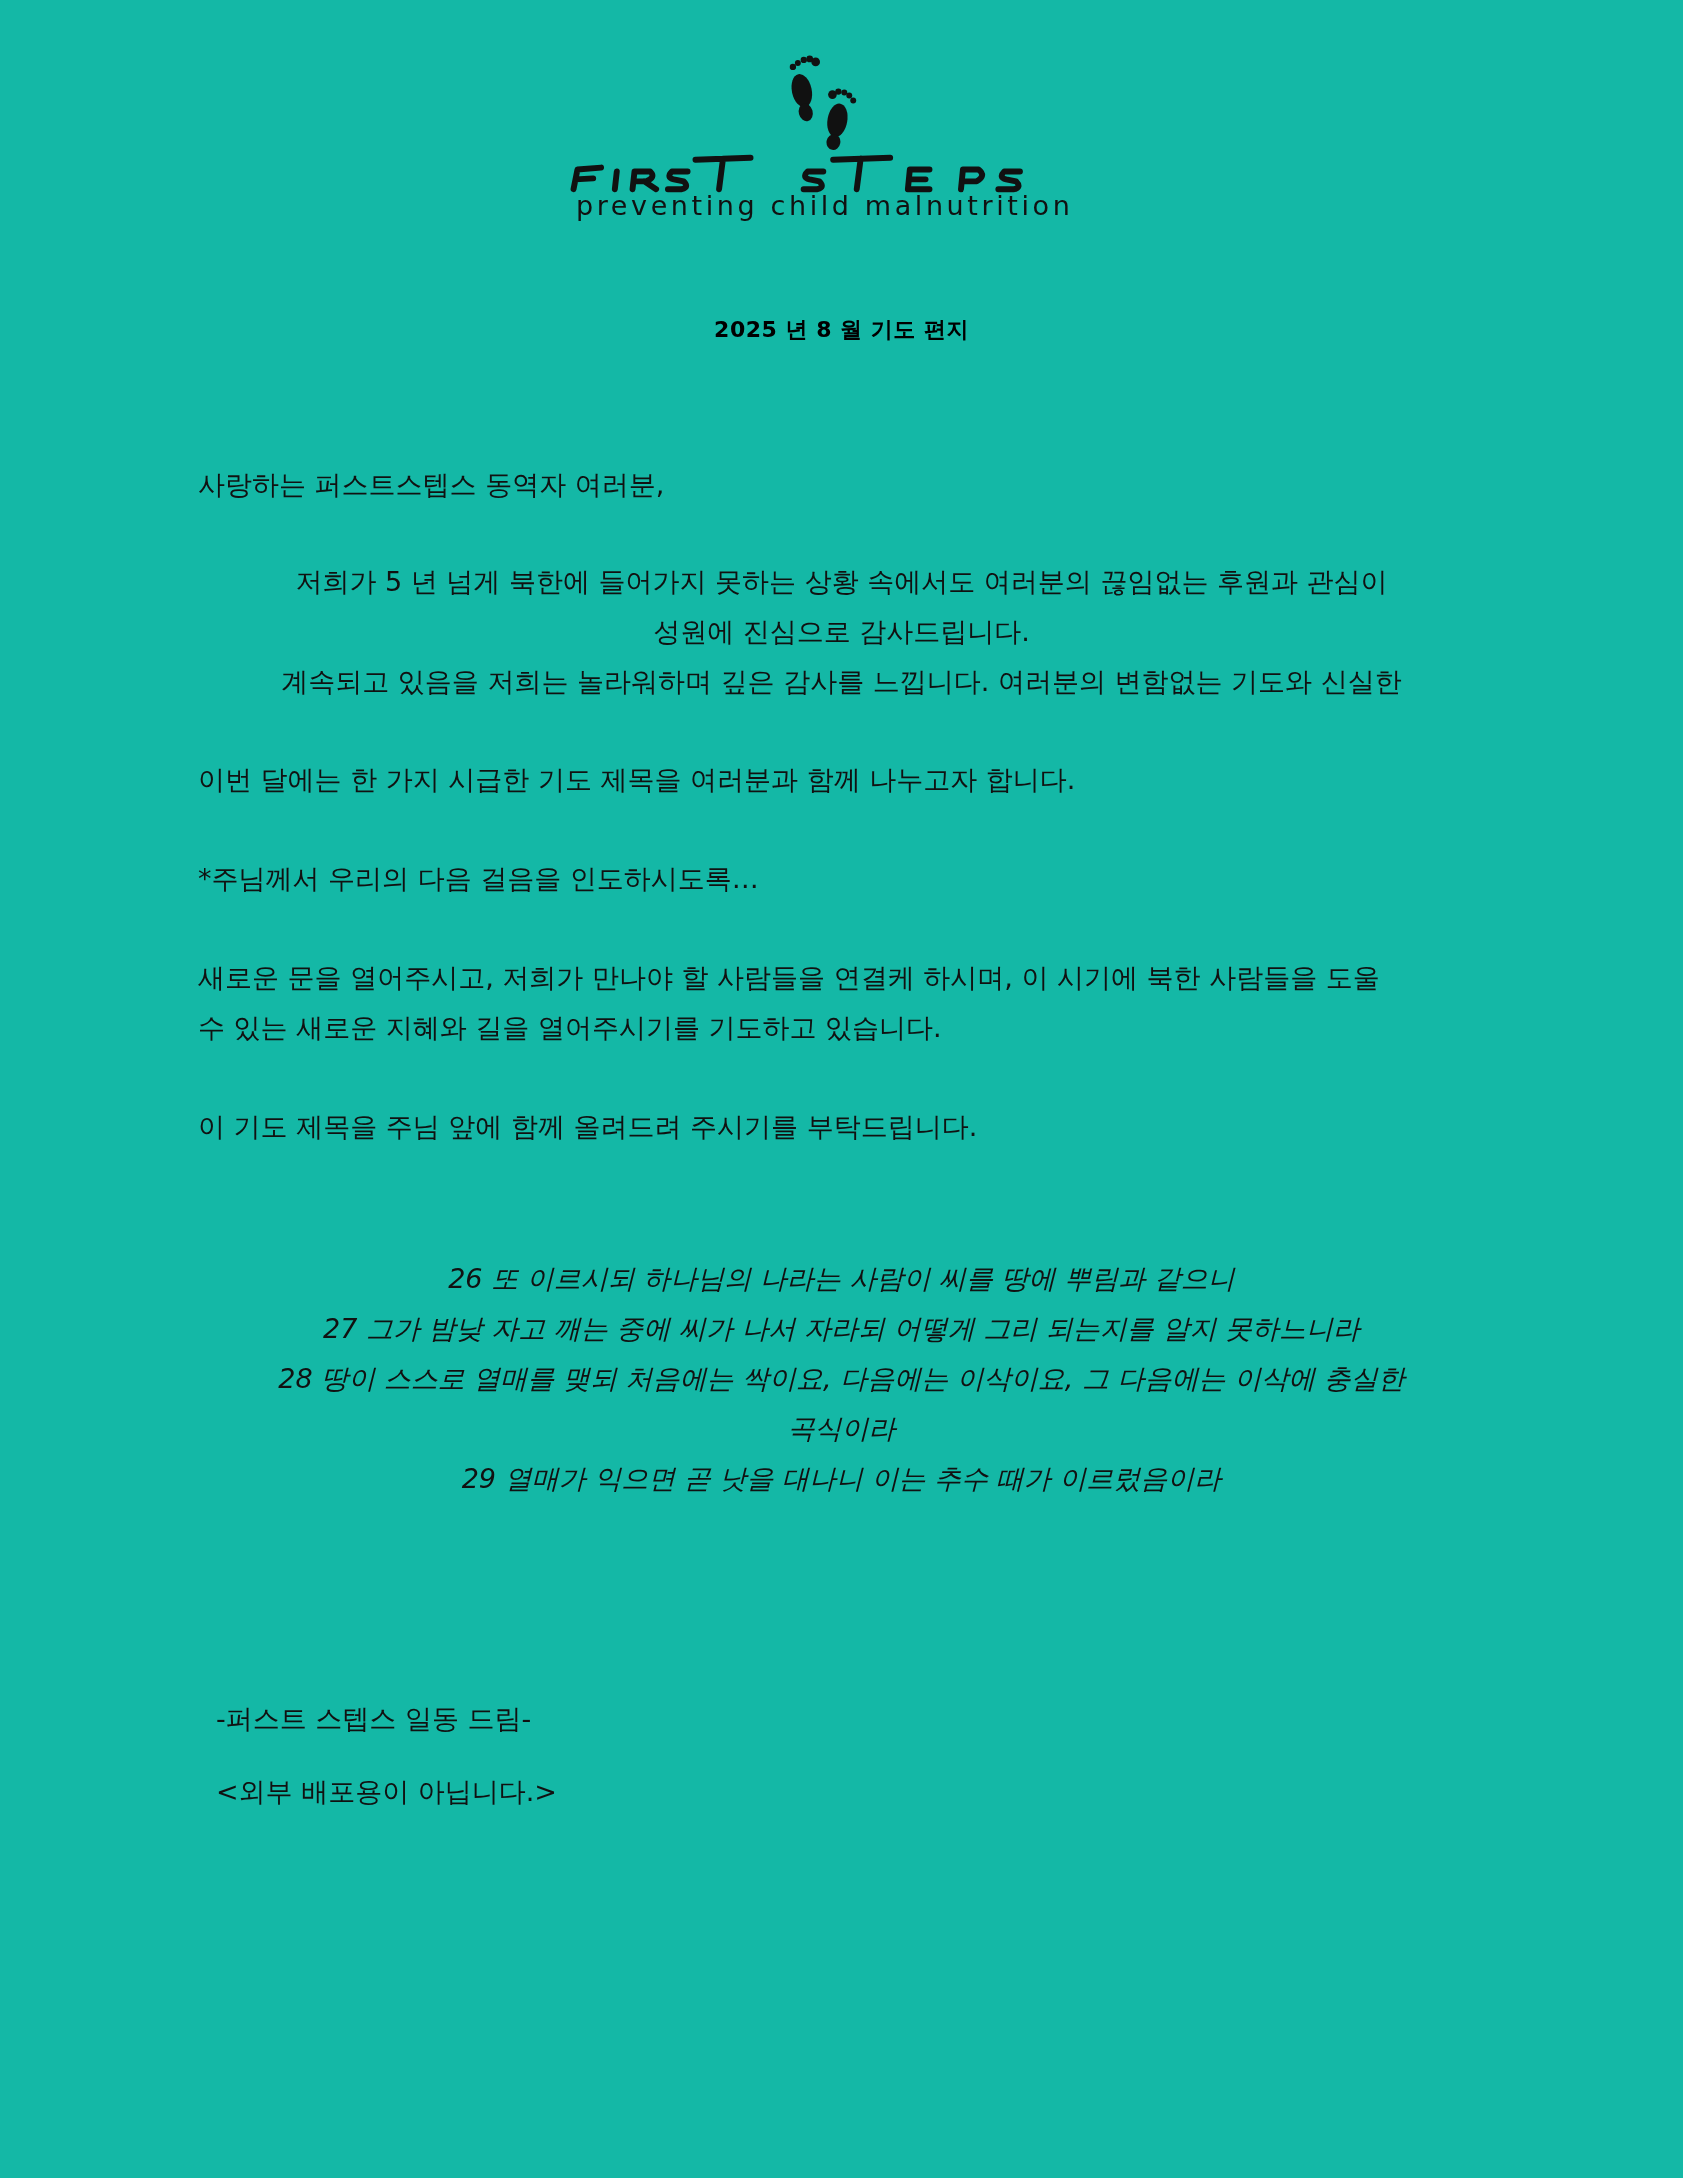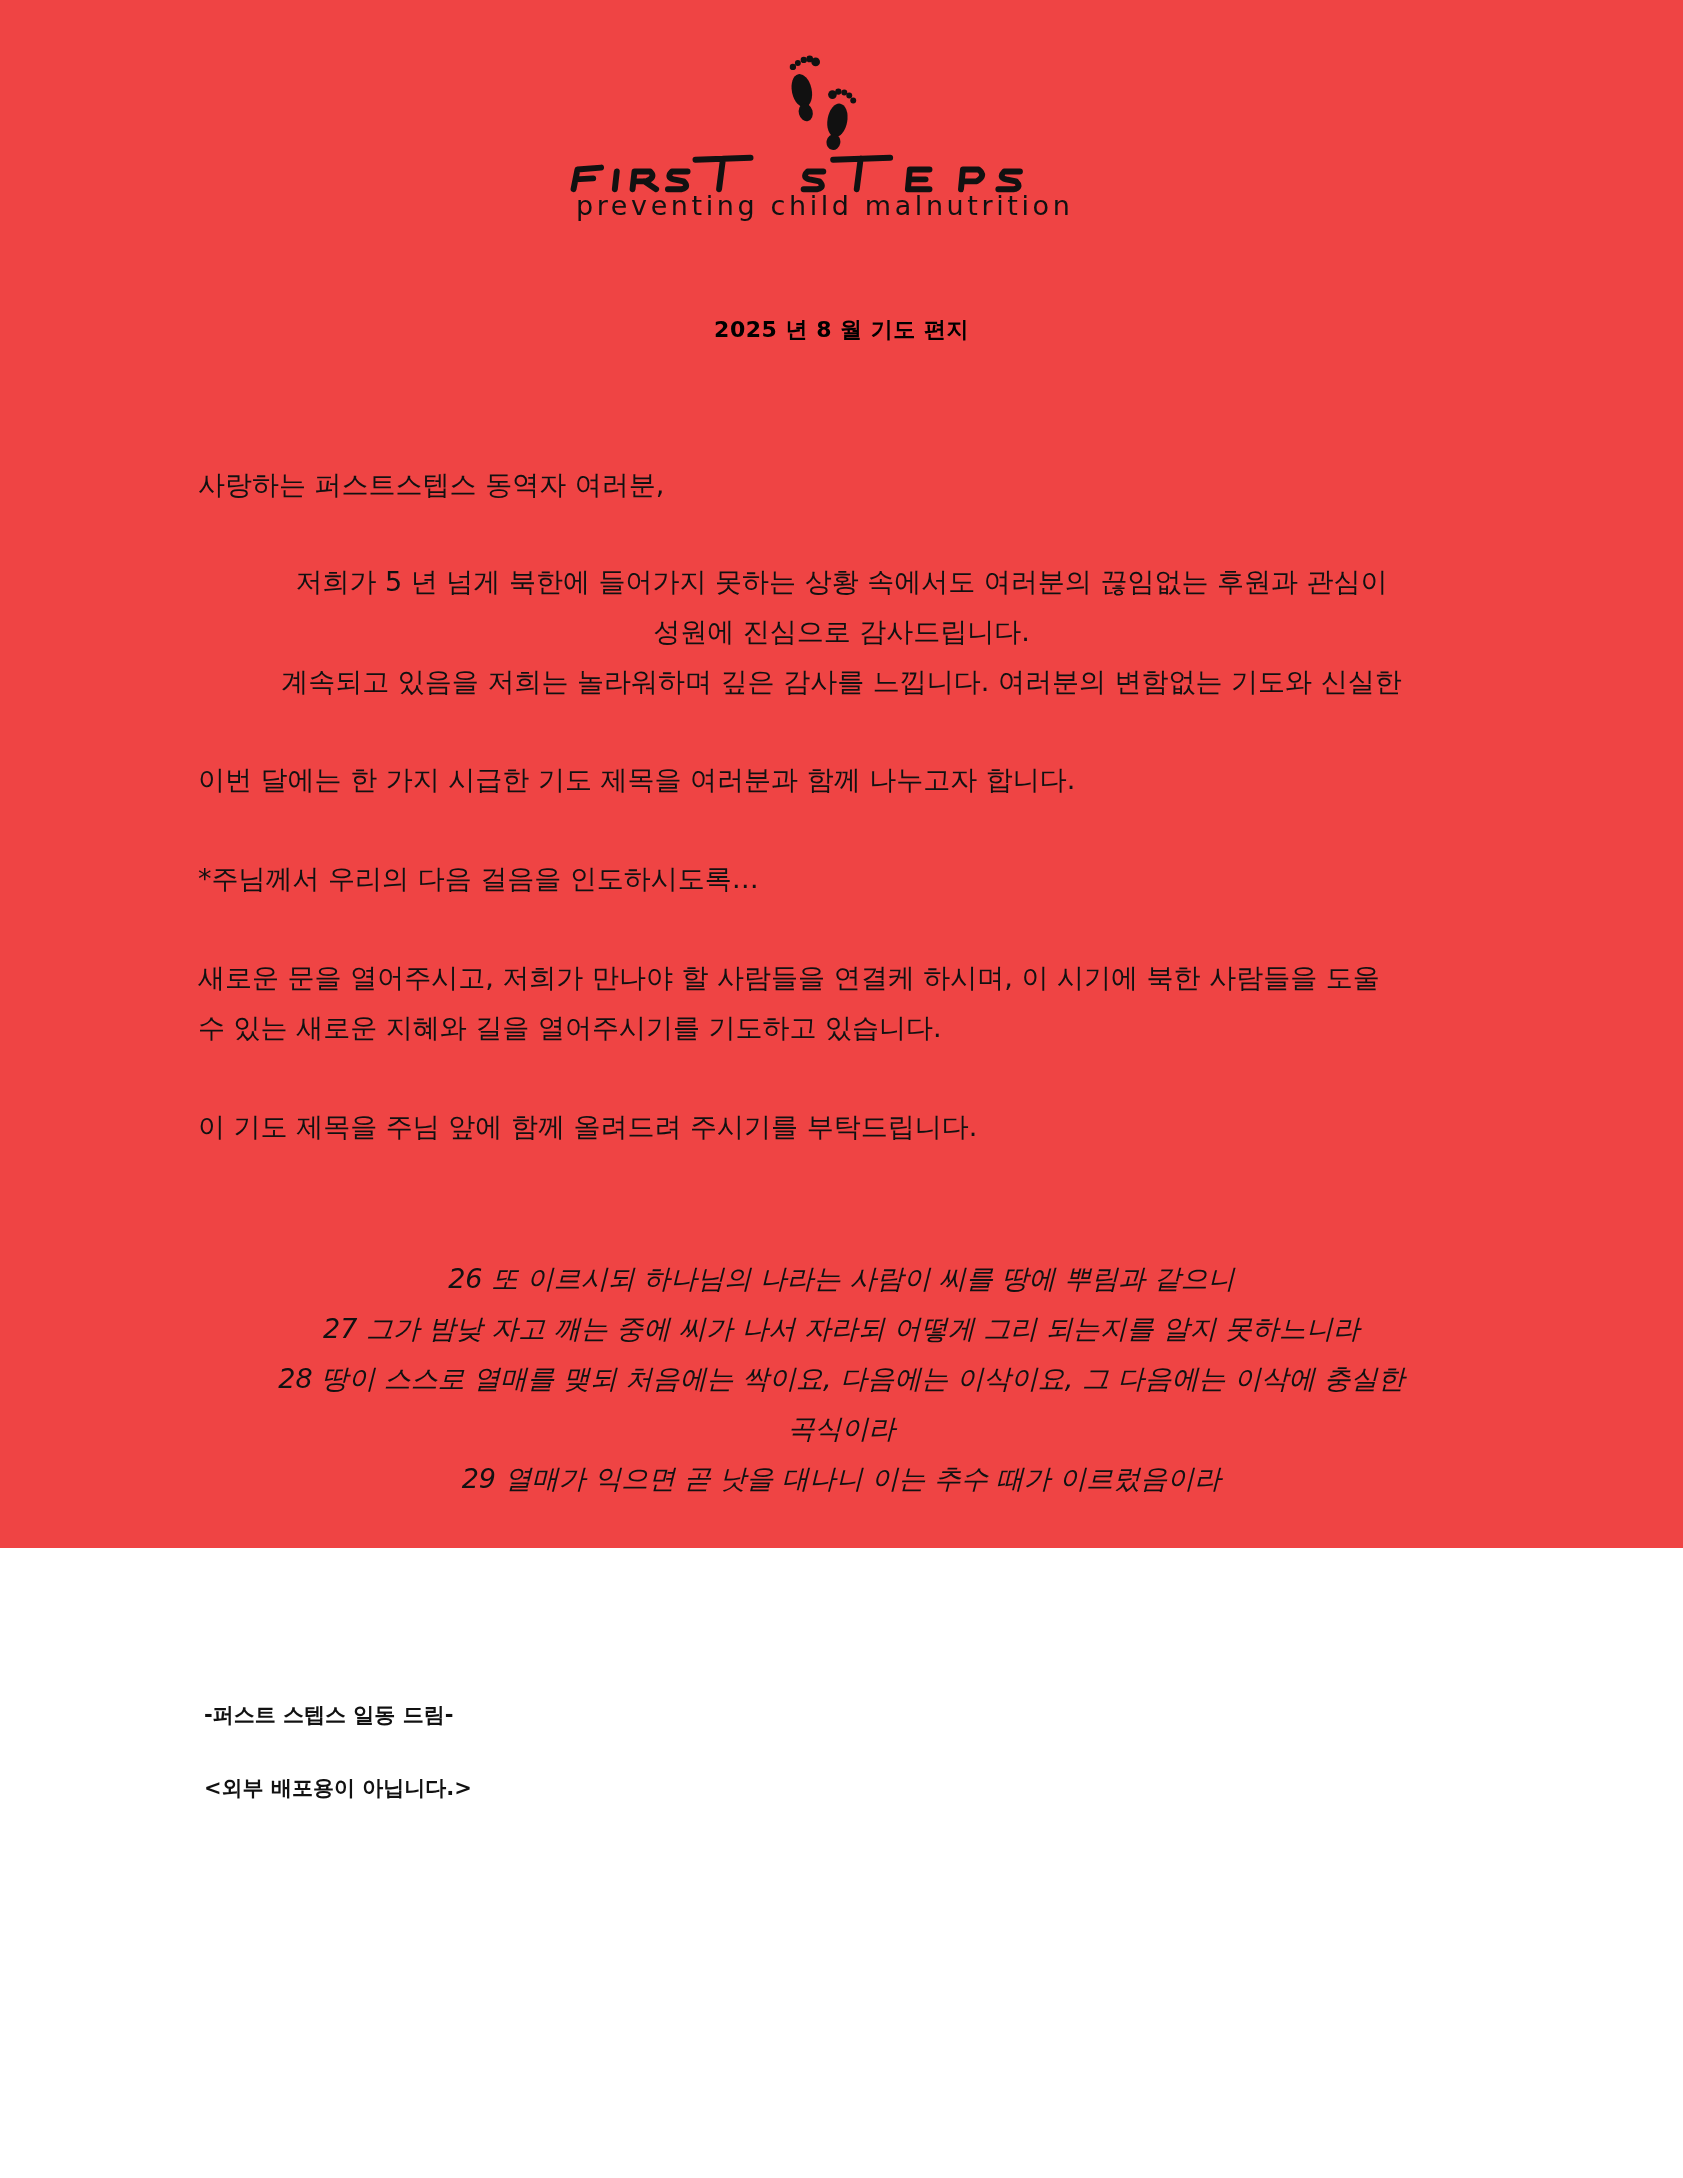--- a/index.html
+++ b/index.html
@@ -12,22 +12,22 @@
       height: 2178px;
       position: relative;
       overflow: hidden;
       font-family: "DejaVu Sans", "Liberation Sans", sans-serif;
       color: #111111;
     }
     .page {
       position: absolute;
       left: 0; top: 0;
       width: 1683px;
-      height: 1548px;
-      background: #ef4444;
+      height: 2178px;
+      background: #14b8a6;
     }
     
     .logo {
       position: absolute;
       left: 564px;
       top: 51px;
       width: 554px;
       height: 178px;
     }
     .logo-feet {
@@ -92,26 +92,25 @@
       font-family: "DejaVu Sans", sans-serif;
       font-style: italic;
       font-size: 27px;
       line-height: 50px;
       color: #111;
     }
     .scripture .line { display: block; white-space: nowrap; }
     
     .closing {
       position: absolute;
-      left: 204px;
-      font-family: "DejaVu Sans", sans-serif;
-      font-size: 21px;
+      left: 216px;
+      font-family: "DejaVu Sans", sans-serif;
+      font-size: 27px;
       color: #111;
       white-space: nowrap;
-      font-weight: bold;
     }
   </style>
 </head>
 <body>
 
 <div class="page">
 
   <div class="logo">
     <svg class="logo-feet" viewBox="0 0 90 100" xmlns="http://www.w3.org/2000/svg">
 

